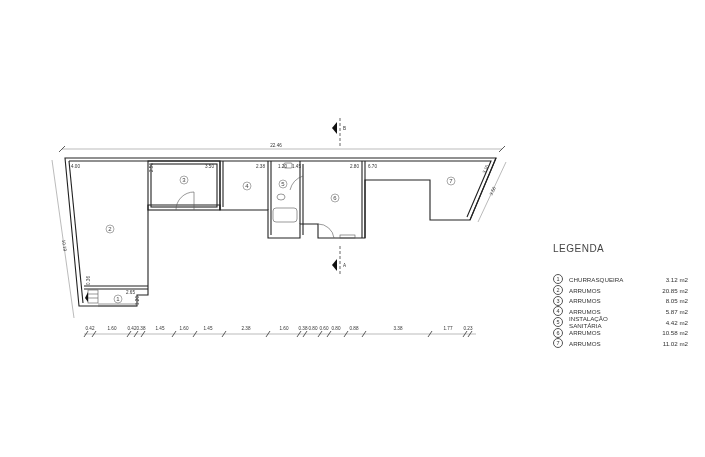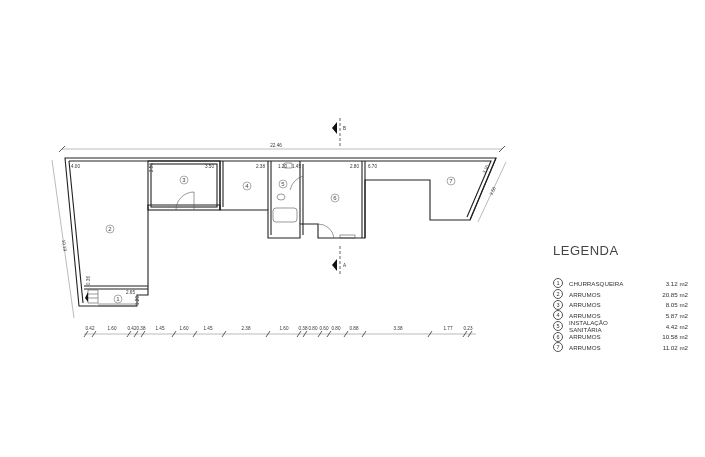--- a/index.html
+++ b/index.html
@@ -5,21 +5,21 @@
   html, body { margin:0; padding:0; background:#ffffff; }
   body { width:705px; height:457px; position:relative; overflow:hidden; font-family:"Liberation Sans", sans-serif; }
   svg { position:absolute; left:0; top:0; }
   .wall { fill:none; stroke:#222; stroke-width:1.1; }
   .thin { fill:none; stroke:#555; stroke-width:0.6; }
   .dim { fill:none; stroke:#777; stroke-width:0.5; }
   .tick { stroke:#333; stroke-width:0.8; }
   .lbl { font-size:4.6px; fill:#333; font-family:"Liberation Sans", sans-serif; }
   .num { font-size:6px; fill:#444; font-family:"Liberation Sans", sans-serif; }
   .legend { position:absolute; left:553px; top:243px; width:135px; font-size:6.2px; color:#333; }
-  .legend-title { font-size:13px; letter-spacing:0.5px; color:#444; margin-bottom:20px; }
+  .legend-title { font-size:10px; letter-spacing:0.5px; color:#444; margin-bottom:20px; }
   .legend-row { display:flex; align-items:center; height:10.7px; }
   .legend-num { width:8px; height:8px; border:0.6px solid #555; border-radius:50%; font-size:5.5px; display:flex; align-items:center; justify-content:center; margin-right:6px; }
   .legend-name { flex:1; }
   .legend-area { text-align:right; width:50px; }
 </style>
 </head>
 <body>
 
 <svg width="705" height="457" viewBox="0 0 705 457">
 

